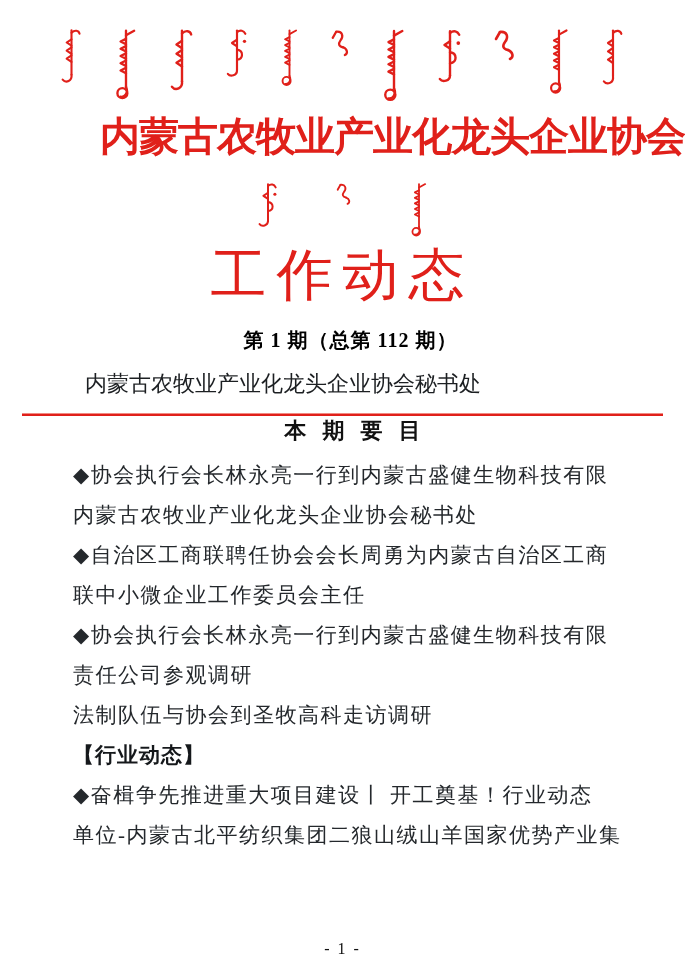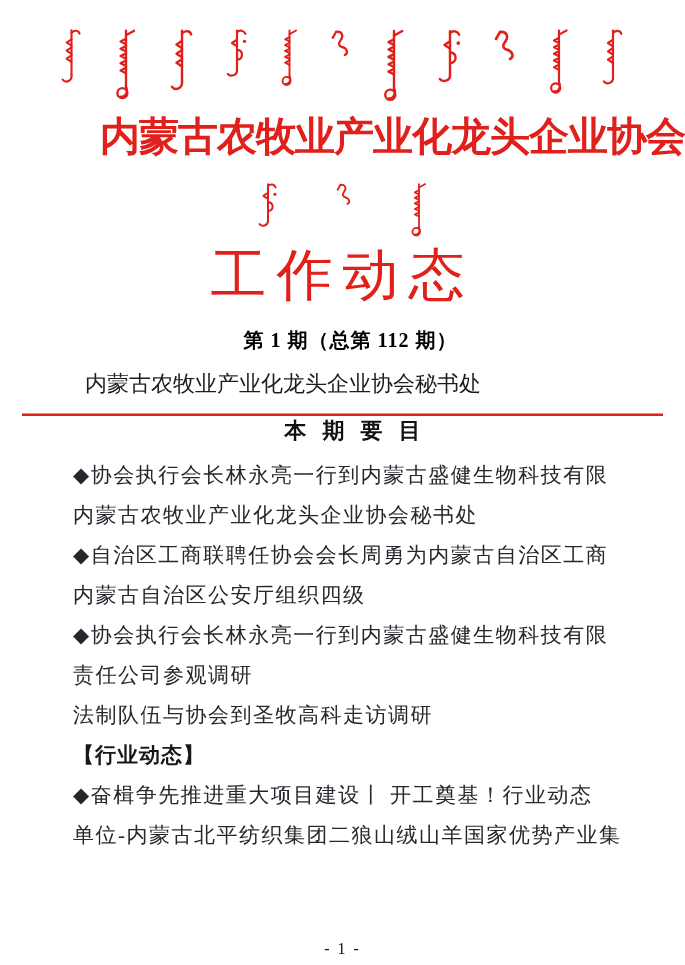--- a/index.html
+++ b/index.html
@@ -212,21 +212,21 @@
 
   <div class="toc">
     <div class="toc-title">本 期 要 目</div>
 
     <div class="toc-body">
 
       <div class="toc-line">◆协会执行会长林永亮一行到内蒙古盛健生物科技有限</div>
       <div class="toc-line">内蒙古农牧业产业化龙头企业协会秘书处</div>
 
       <div class="toc-line">◆自治区工商联聘任协会会长周勇为内蒙古自治区工商</div>
-      <div class="toc-line">内蒙古自治区公安厅组织四级</div>
+      <div class="toc-line">联中小微企业工作委员会主任</div>
 
       <div class="toc-line">◆协会执行会长林永亮一行到内蒙古盛健生物科技有限</div>
       <div class="toc-line">责任公司参观调研</div>
 
       <div class="toc-line">法制队伍与协会到圣牧高科走访调研</div>
 
       <div class="toc-heading">【行业动态】</div>
 
       <div class="toc-line">◆奋楫争先推进重大项目建设丨 开工奠基！行业动态</div>
       <div class="toc-line">单位-内蒙古北平纺织集团二狼山绒山羊国家优势产业集</div>

